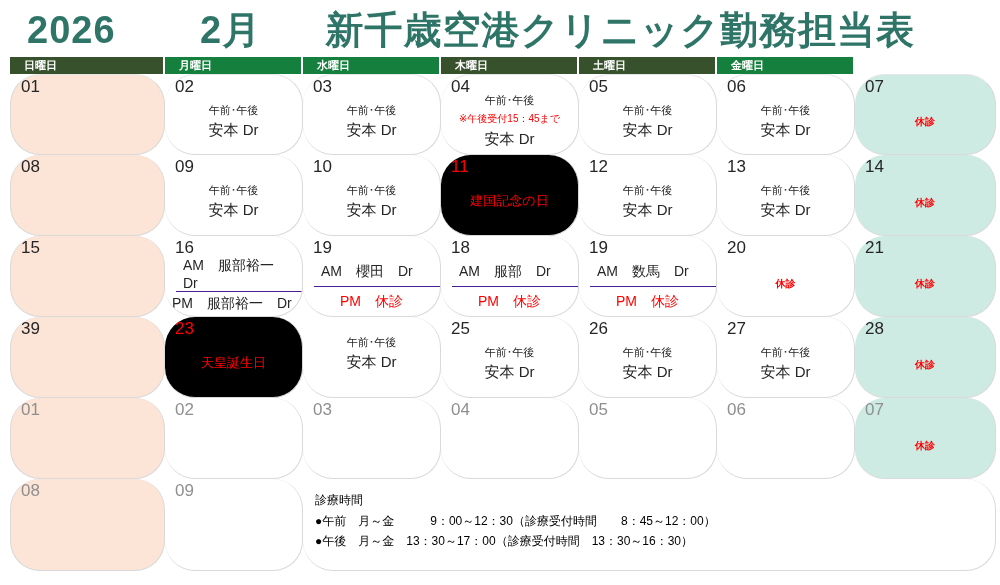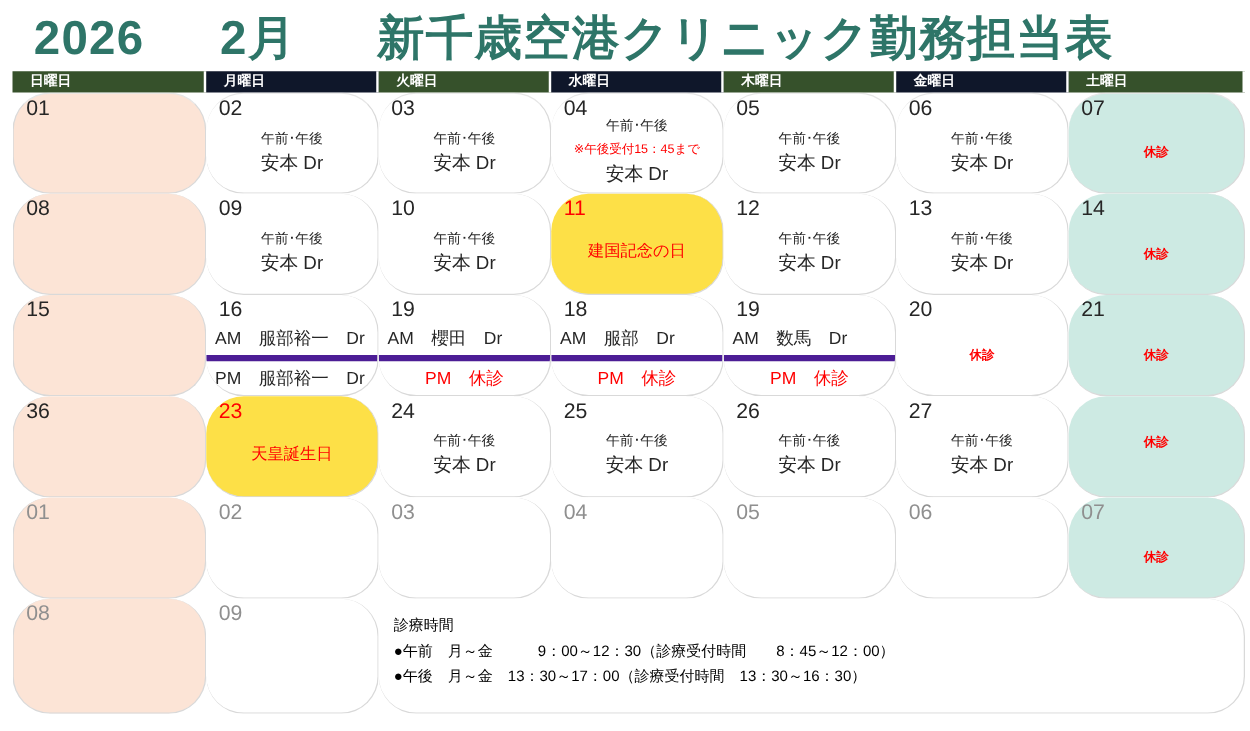--- a/index.html
+++ b/index.html
@@ -2,84 +2,83 @@
 <html><head>
 <meta charset="utf-8">
 <style>
   html,body{margin:0;padding:0;}
   body{
     width:1000px;height:585px;background:#ffffff;overflow:hidden;
     font-family:"Liberation Sans","DejaVu Sans",sans-serif;
   }
   .title-row{padding:5px 0 0 27px;height:52px;white-space:nowrap;}
   .title-row span{color:#2E7568;font-weight:bold;font-size:38px;letter-spacing:1px;}
-  .t-month{margin-left:56px;text-align:right;}
+  .t-month{margin-left:80px;text-align:right;}
   .t-clinic{margin-left:60px;}
 
   .cal{margin-left:10px;width:938px;}
   .weekday-row,.week{display:grid;grid-template-columns:155px 138px 138px 138px 138px 138px 141px;}
   .weekday-row{height:17px;}
   .wh{box-sizing:border-box;color:#ffffff;font-size:11px;font-weight:bold;line-height:17px;
       padding-left:14px;border-right:2px solid #ffffff;overflow:hidden;}
   .wh.dark{background:#36512B;}
-  .wh.teal{background:#0f172a;}
+  .wh.teal{background:#15803d;}
 
   .week{height:81px;}
   .week.last{height:92px;}
   .cell{box-sizing:border-box;border-right:1px solid #D9D9D9;border-bottom:1px solid #D9D9D9;
         display:flex;flex-direction:column;background:#ffffff;overflow:hidden;border-radius:30px;}
   .cell.first{border-left:1px solid #D9D9D9;}
   .cell.top{border-top:1px solid #E6E6E6;}
   .bg-peach{background:#FCE4D6;}
   .bg-mint{background:#CDEAE3;}
-  .bg-holiday{background:#fde047;}
+  .bg-holiday{background:#000000;}
 
   .date{font-size:17px;color:#262626;padding:2px 0 0 10px;line-height:19px;flex:0 0 auto;}
   .date.red{color:#FF0000;}
   .date.gray{color:#8F8F8F;}
 
   .work{flex:1;display:flex;flex-direction:column;align-items:center;justify-content:center;padding-bottom:8px;}
   .sched{font-size:11px;color:#262626;margin-bottom:3px;}
   .doctor{font-size:15px;color:#262626;}
   .work.compact{justify-content:flex-start;padding-bottom:0;margin-top:-3px;}
   .work.compact .sched{margin-bottom:4px;}
   .note{font-size:10px;color:#FF0000;margin-bottom:4px;}
 
   .closed{flex:1;display:flex;align-items:center;justify-content:center;
           color:#FF0000;font-weight:bold;font-size:10px;padding-bottom:6px;}
   .holiday{flex:1;display:flex;align-items:center;justify-content:center;
            color:#FF0000;font-size:13px;padding-bottom:10px;}
 
   .am,.pm{flex:1;display:flex;align-items:center;font-size:14px;color:#262626;padding-left:7px;}
-  .am{border-bottom:5px solid #4c1d95;}
+  .am{border-bottom:1px solid #4c1d95;margin-left:11px;}
   .pm.red{color:#FF0000;justify-content:center;padding-left:0;}
 
   .notes-cell{grid-column:span 5;display:block;padding:13px 0 0 12px;}
   .notes-title{font-size:12px;font-weight:normal;color:#000000;margin-bottom:3px;}
   .notes-line{font-size:12px;color:#000000;line-height:1.65;}
 </style>
 </head>
 <body>
 
 <div class="page">
   <div class="title-row">
     <span class="t-year">2026</span>
     <span class="t-month">2月</span>
     <span class="t-clinic">新千歳空港クリニック勤務担当表</span>
   </div>
 
   <div class="cal">
     <div class="weekday-row">
       <div class="wh dark">日曜日</div>
       <div class="wh teal">月曜日</div>
-      <div class="wh dark">火曜日</div>
       <div class="wh teal">水曜日</div>
       <div class="wh dark">木曜日</div>
+      <div class="wh dark">土曜日</div>
       <div class="wh teal">金曜日</div>
-      <div class="wh dark">土曜日</div>
     </div>
     <div id="cal-grid">
         <div class="week">
           <div class="cell bg-peach first top">
             <div class="date">01</div>
           </div>
           <div class="cell bg-white top">
             <div class="date">02</div>
             <div class="work">
               <div class="sched">午前･午後</div>
@@ -189,28 +188,27 @@
             <div class="date">20</div>
             <div class="closed">休診</div>
           </div>
           <div class="cell bg-mint">
             <div class="date">21</div>
             <div class="closed">休診</div>
           </div>
         </div>
         <div class="week">
           <div class="cell bg-peach first">
-            <div class="date">36</div>
+            <div class="date">39</div>
           </div>
           <div class="cell bg-holiday">
             <div class="date red">23</div>
             <div class="holiday">天皇誕生日</div>
           </div>
           <div class="cell bg-white">
-            <div class="date">24</div>
             <div class="work">
               <div class="sched">午前･午後</div>
               <div class="doctor">安本 Dr</div>
             </div>
           </div>
           <div class="cell bg-white">
             <div class="date">25</div>
             <div class="work">
               <div class="sched">午前･午後</div>
               <div class="doctor">安本 Dr</div>
@@ -224,20 +222,21 @@
             </div>
           </div>
           <div class="cell bg-white">
             <div class="date">27</div>
             <div class="work">
               <div class="sched">午前･午後</div>
               <div class="doctor">安本 Dr</div>
             </div>
           </div>
           <div class="cell bg-mint">
+            <div class="date">28</div>
             <div class="closed">休診</div>
           </div>
         </div>
         <div class="week">
           <div class="cell bg-peach first">
             <div class="date gray">01</div>
           </div>
           <div class="cell bg-white">
             <div class="date gray">02</div>
           </div>

